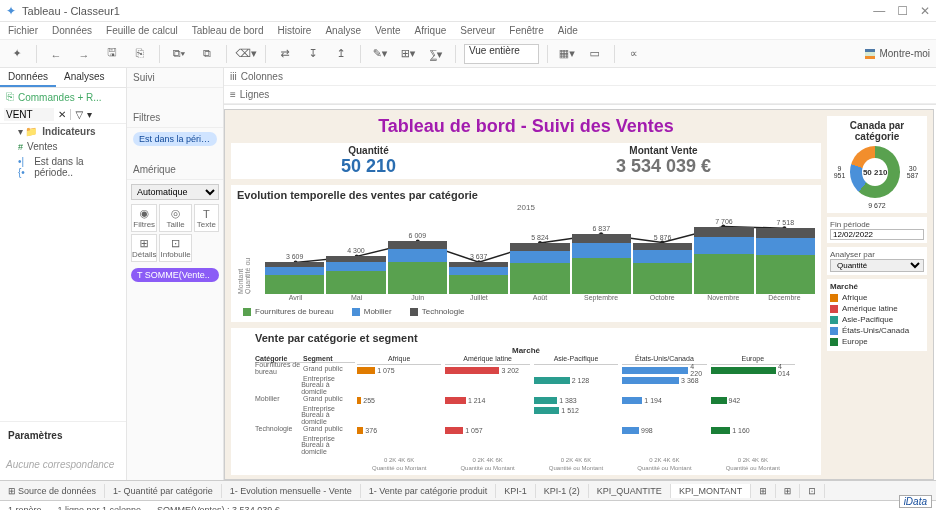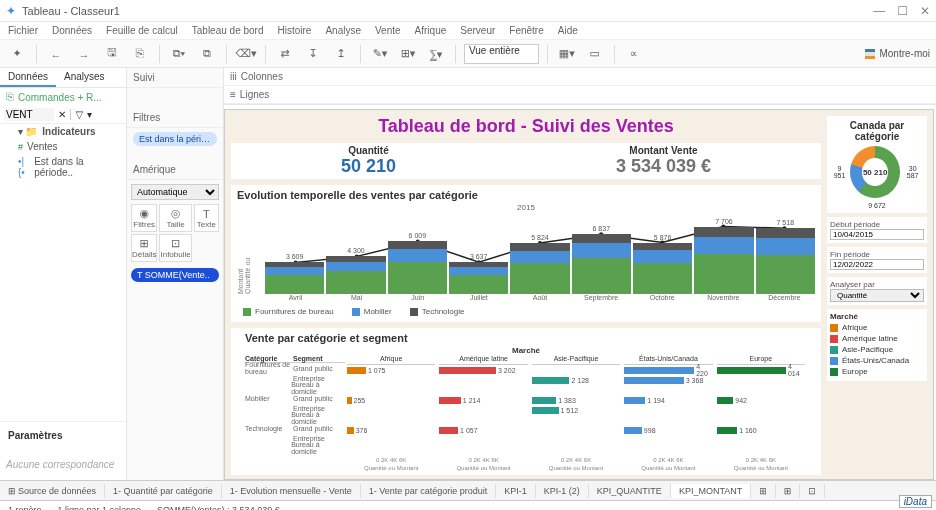--- a/index.html
+++ b/index.html
@@ -28,21 +28,21 @@
 .sect .tiny { color: #999; font-size: 9px; }
 .indent { padding: 2px 6px 2px 18px; display: flex; align-items: center; gap: 4px; color: #555; }
 .indent .meas { color: #1a7f37; font-size: 9px; }
 .param { padding: 8px; font-weight: 600; border-top: 1px solid #eee; }
 .nocorr { padding: 10px 6px; color: #aaa; font-style: italic; font-size: 10px; }
 
 .midcol { width: 97px; border-right: 1px solid #e5e5e5; display: flex; flex-direction: column; font-size: 10px; background: #fafafa; }
 .midsect { padding: 4px 6px; color: #666; border-bottom: 1px solid #eee; }
 .pill { margin: 4px 6px; padding: 2px 6px; border-radius: 9px; font-size: 9px; white-space: nowrap; overflow: hidden; text-overflow: ellipsis; }
 .pill.blue { background: #d0e4ff; color: #124a9a; }
-.pill.green { background: #1d4ed8; color: #fff; }
+.pill.green { background: #8b5cf6; color: #fff; }
 .marks { padding: 4px; }
 .marks select { width: 100%; font-size: 9px; border: 1px solid #ccc; padding: 1px; }
 .markgrid { display: grid; grid-template-columns: repeat(3,1fr); gap: 2px; margin-top: 4px; }
 .markbtn { border: 1px solid #ddd; background: #fff; height: 28px; display: flex; flex-direction: column; align-items: center; justify-content: center; font-size: 8px; color: #666; cursor: pointer; }
 .markbtn .mi { font-size: 11px; }
 
 .rightcol { flex: 1; display: flex; flex-direction: column; }
 .shelves { border-bottom: 1px solid #e5e5e5; }
 .shelf { display: flex; align-items: center; height: 18px; border-bottom: 1px solid #eee; font-size: 10px; }
 .shelf .lab { width: 60px; padding-left: 6px; color: #666; display: flex; align-items: center; gap: 4px; }
@@ -66,21 +66,21 @@
 .seg.m { background: #4a90d9; }
 .seg.t { background: #555; }
 .barlab { position: absolute; font-size: 7px; color: #555; text-align: center; }
 .xaxis { display: flex; padding-left: 28px; }
 .xaxis div { flex: 1; text-align: center; font-size: 7px; color: #666; }
 .line-overlay { position: absolute; left: 28px; right: 0; top: 0; height: 82px; pointer-events: none; }
 .legend { display: flex; gap: 18px; padding: 2px 6px; background: #fff; font-size: 8px; color: #555; margin-top: 4px; }
 .legend span { display: flex; align-items: center; gap: 4px; }
 .sw { width: 8px; height: 8px; display: inline-block; }
 
-.catseg { background: #fff; padding: 4px 14px; }
+.catseg { background: #fff; padding: 4px 24px; }
 .catseg h4 { font-size: 11px; font-weight: 600; margin-bottom: 2px; }
 .csgrid { display: flex; font-size: 7px; }
 .csleft { width: 100px; }
 .csleft .hdr { display: flex; font-weight: 600; border-bottom: 1px solid #ccc; }
 .csleft .hdr div:first-child { width: 48px; }
 .csleft .r { display: flex; height: 10px; align-items: center; color: #666; }
 .csleft .r .c1 { width: 48px; }
 .csright { flex: 1; display: flex; }
 .mcol { flex: 1; padding: 0 2px; }
 .mcol .mh { text-align: center; font-size: 7px; border-bottom: 1px solid #ccc; height: 10px; }
@@ -545,24 +545,20 @@
           <div style="display:flex;align-items:center;justify-content:center;gap:2px">
             <div style="font-size:7px">9 951</div>
             <div class="donut">
                 <div class="dc">50 210</div>
               </div>
             <div style="font-size:7px">30 587</div>
           </div>
           <div style="font-size:7px">9 672</div>
         </div>
         <div class="filterbox">
-          <div class="fl">Début période</div>
-          <input value="10/04/2015" style="">
-        </div>
-        <div class="filterbox">
           <div class="fl">Fin période</div>
           <input value="12/02/2022" style="">
         </div>
         <div class="filterbox">
           <div class="fl">Analyser par</div>
           <select><option>Quantité</option></select>
         </div>
         <div class="mktlist">
           <div style="font-weight:600">Marché</div>
           <div class="mi">

